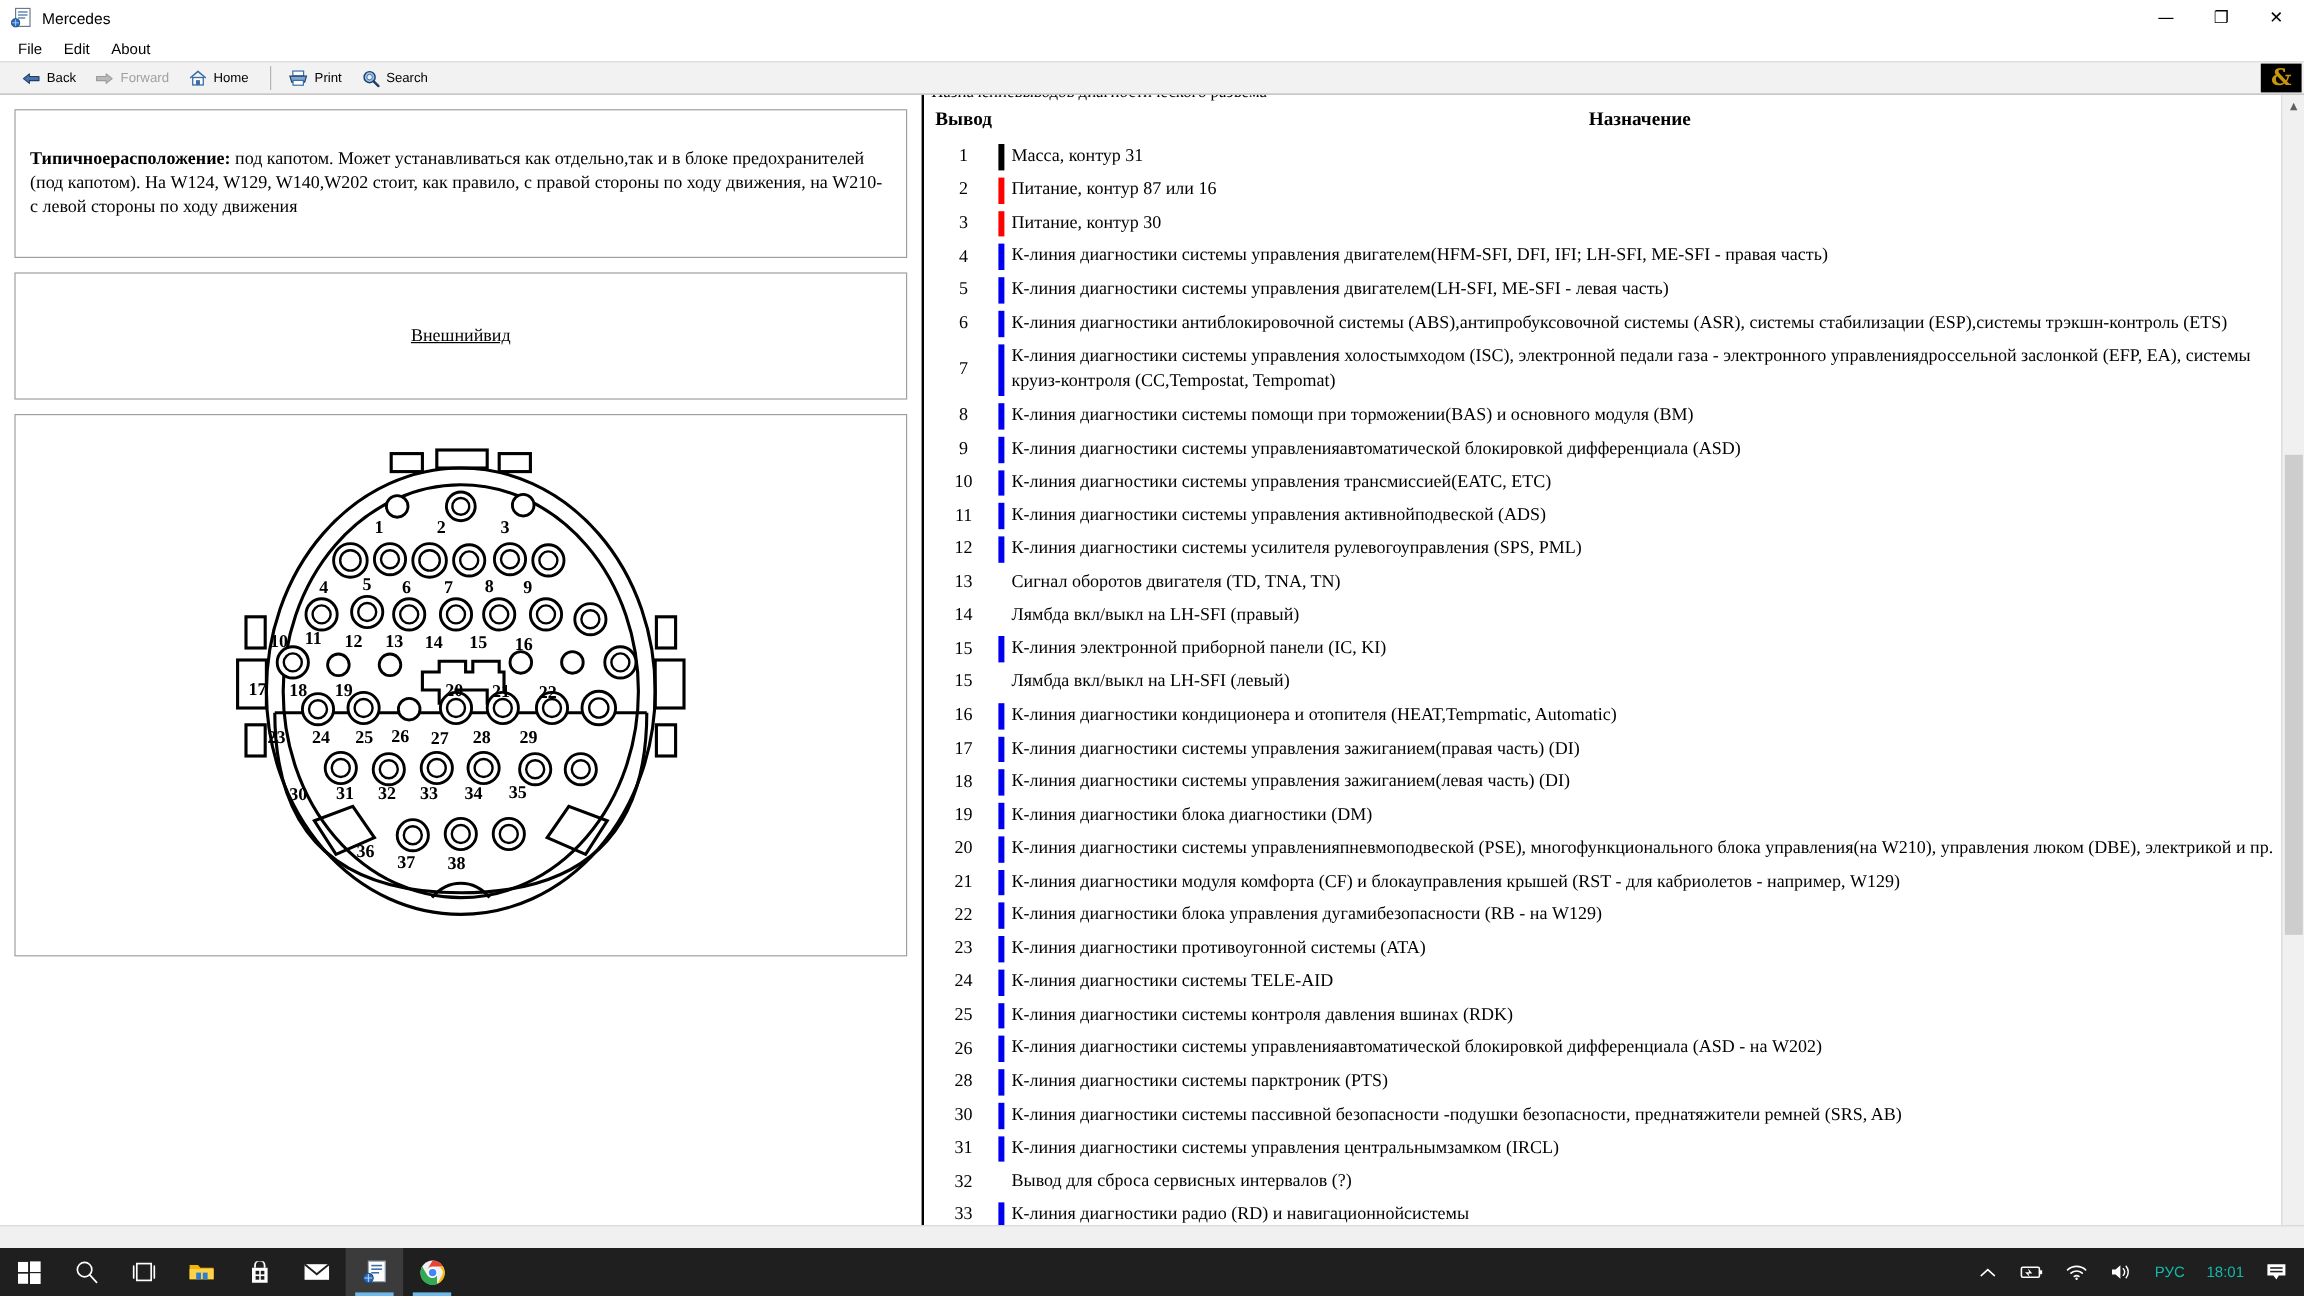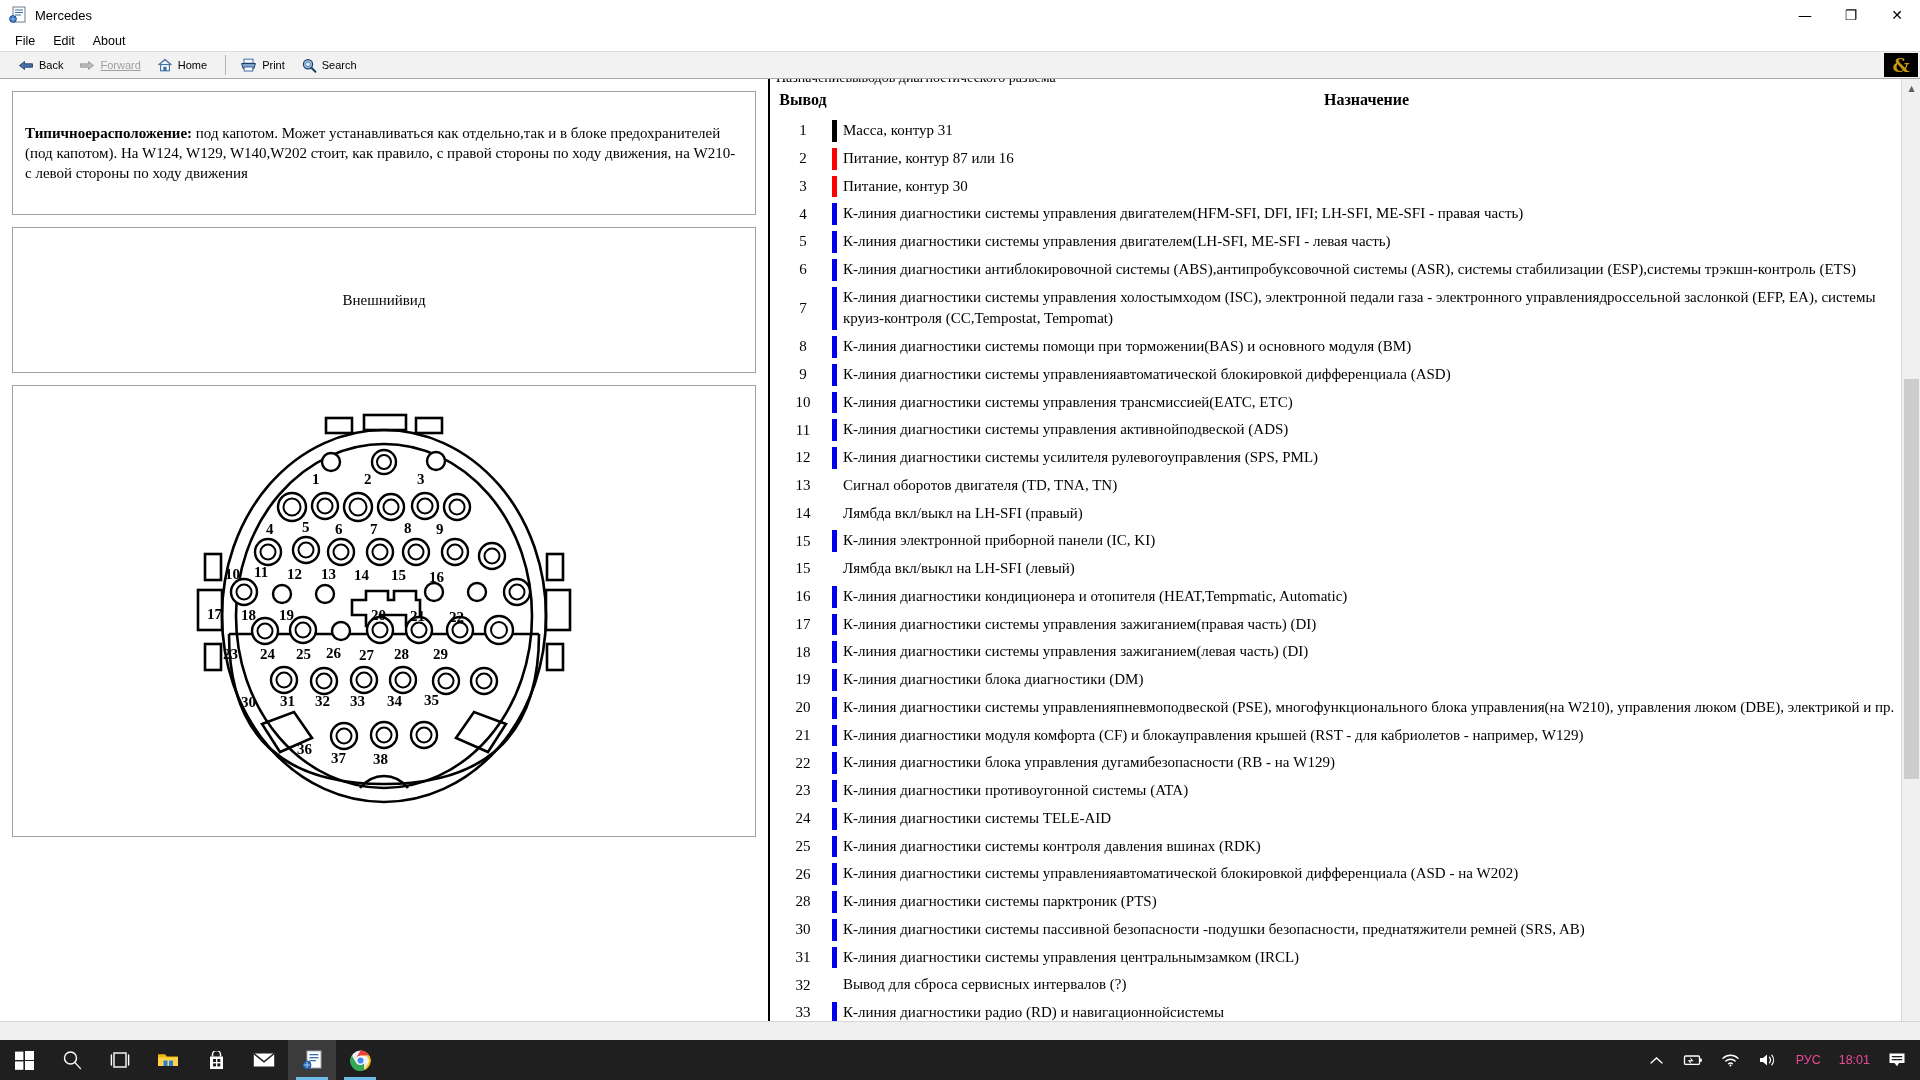--- a/index.html
+++ b/index.html
@@ -68,21 +68,21 @@
     display: flex; align-items: center;
     padding-left: 12px;
     position: relative;
   }
   .tb-btn {
     display: flex; align-items: center; gap: 5px;
     padding: 2px 10px 2px 6px;
     font-size: 11px; color: #000; cursor: default;
     white-space: nowrap;
   }
-  .tb-btn.disabled { color: #a0a0a0; text-decoration: underline; }
+  .tb-btn.disabled { color: #a0a0a0; }
   .tb-sep {
     width: 1px; height: 20px; background: #b5b5b5; margin: 0 8px;
   }
   .tb-logo {
     position: absolute; right: 2px; top: 1px;
     width: 34px; height: 24px;
     background: #000;
     display: flex; align-items: center; justify-content: center;
   }
   .tb-logo .glyph {
@@ -109,21 +109,21 @@
     border: 1px solid #a0a0a0;
     background: #fff;
     padding: 10px 12px;
     font-family: "Liberation Serif", serif;
     font-size: 15px;
     line-height: 1.35;
     color: #000;
   }
   .info-box.b1 { height: 110px; display: flex; align-items: center; }
   .info-box.b2 { height: 124px; display: flex; align-items: center; }
-  .info-box.b3 { height: 146px; display: flex; align-items: center; justify-content: center; }
+  .info-box.b3 { height: 106px; display: flex; align-items: center; justify-content: center; text-decoration: underline; }
   .info-box.b4 { margin-top: 12px; height: 452px; padding: 4px; }
   .info-box b { font-weight: bold; }
   .ext-view-label {
     font-family: "Liberation Serif", serif;
     font-size: 15px; color: #000;
   }
 
   
   .connector-wrap {
     width: 100%; height: 100%;
@@ -225,21 +225,21 @@
   .tb-icon.active::after, .tb-icon.running::after {
     content: ""; position: absolute; bottom: 0; left: 8px; right: 8px;
     height: 3px; background: #6fb8e8;
   }
   .tb-right {
     margin-left: auto; display: flex; align-items: center;
     height: 40px; padding-right: 6px; gap: 2px;
   }
   .tray-item {
     height: 40px; display: flex; align-items: center; justify-content: center;
-    padding: 0 8px; font-size: 12.5px; color: #ec4899; cursor: default;
+    padding: 0 8px; font-size: 12.5px; color: #14b8a6; cursor: default;
   }
   .tray-clock { font-size: 12.5px; line-height: 1; }
 
   svg { display: block; }
 </style>
 </head>
 <body>
 
 <div class="app-window">
 

